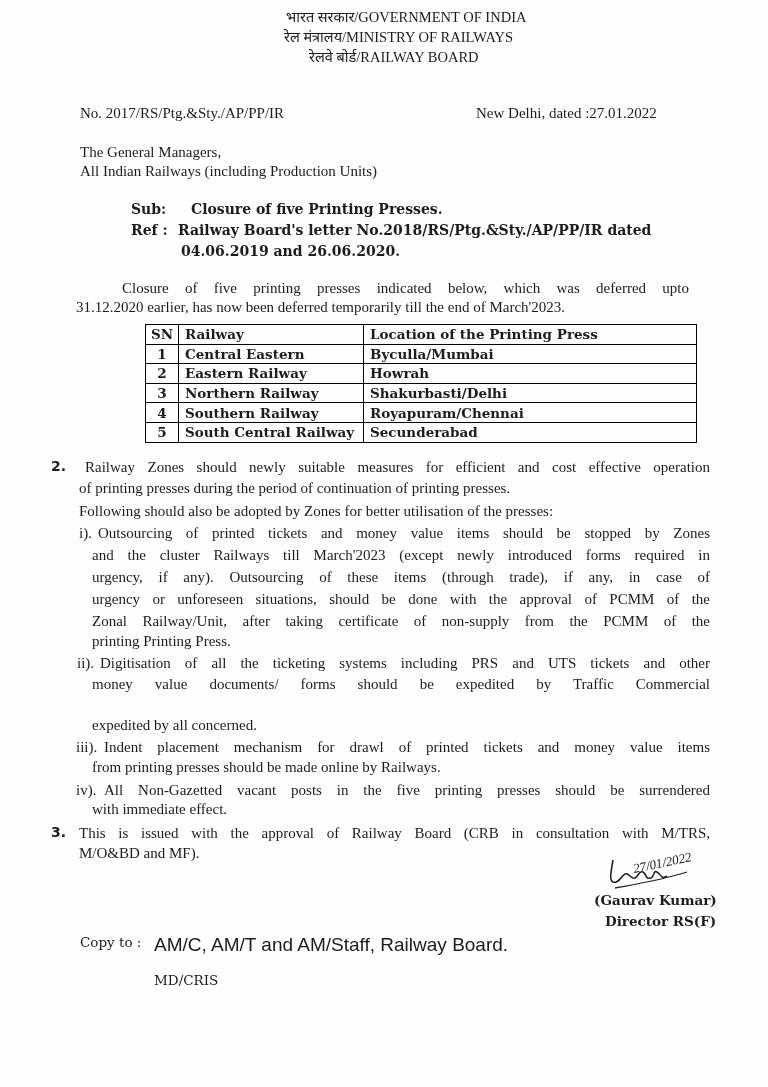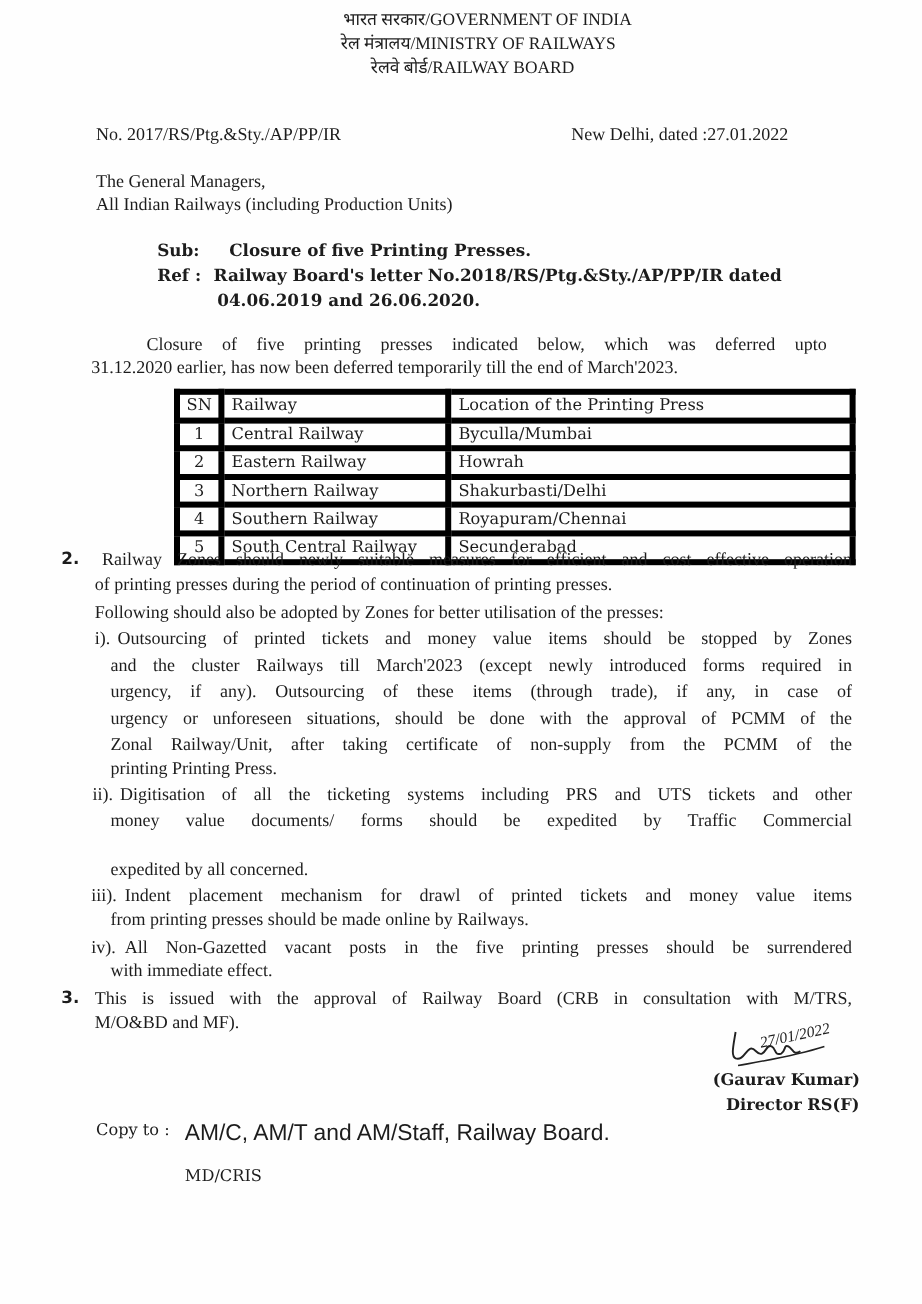--- a/index.html
+++ b/index.html
@@ -15,21 +15,21 @@
   .bold { font-weight: bold; font-family: "DejaVu Serif", "Liberation Serif", serif; }
   .just { text-align: justify; text-align-last: justify; white-space: normal; }
   .para { font-size: 15px; line-height: 22px; }
   .sn { font-weight: bold; font-family: "DejaVu Sans", "Liberation Sans", sans-serif; font-size: 14px; }
   table.presses {
     position: absolute; left: 145px; top: 324px;
     border-collapse: collapse; font-size: 13.5px;
     font-family: "DejaVu Serif", "Liberation Serif", serif;
   }
   table.presses td, table.presses th {
-    border: 5px solid #000000; padding: 0 6px; height: 18.6px; font-weight: normal; text-align: left;
+    border: 1px solid #000000; padding: 0 6px; height: 18.6px; font-weight: bold; text-align: left;
     line-height: 18px;
   }
   table.presses .c-sn { width: 32px; text-align: center; padding: 0; }
   table.presses .c-rly { width: 172px; }
   table.presses .c-loc { width: 320px; }
   .sig-scribble { position: absolute; left: 607px; top: 858px; }
 </style>
 </head>
 <body>
 
@@ -58,21 +58,21 @@
     <thead>
       <tr>
         <th class="c-sn">SN</th>
         <th class="c-rly">Railway</th>
         <th class="c-loc">Location of the Printing Press</th>
       </tr>
     </thead>
     <tbody>
       <tr>
         <td class="c-sn">1</td>
-        <td>Central Railway</td>
+        <td>Central Eastern</td>
         <td>Byculla/Mumbai</td>
       </tr>
       <tr>
         <td class="c-sn">2</td>
         <td>Eastern Railway</td>
         <td>Howrah</td>
       </tr>
       <tr>
         <td class="c-sn">3</td>
         <td>Northern Railway</td>

